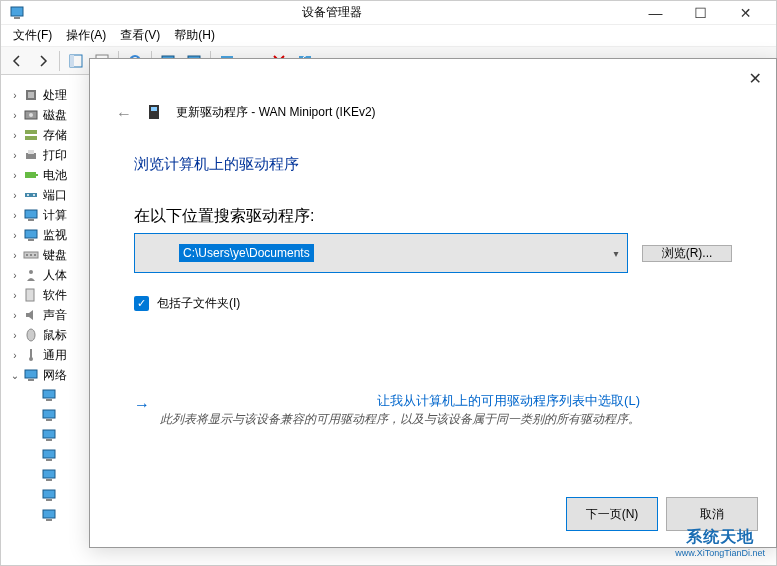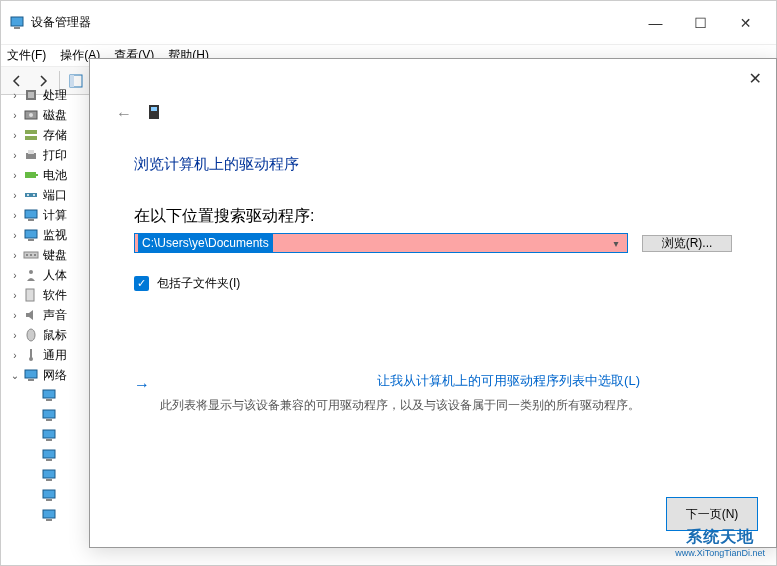--- a/index.html
+++ b/index.html
@@ -1,25 +1,25 @@
 <!DOCTYPE html>
 <html><head>
 <meta charset="utf-8">
 <style>
 * { box-sizing: border-box; margin: 0; padding: 0; font-family: "Microsoft YaHei", "Segoe UI", sans-serif; }
 body { width: 777px; height: 566px; background: #fff; overflow: hidden; position: relative; font-size: 12px; }
 
 
 .mainwin { width: 777px; height: 566px; border: 1px solid #ccc; position: relative; }
-.titlebar { height: 44px; display: flex; align-items: center; padding: 0 8px; border-bottom: 1px solid #eee; }
+.titlebar { height: 24px; display: flex; align-items: center; padding: 0 8px; border-bottom: 1px solid #eee; text-align: center; }
 .titlebar .icon { width: 16px; height: 16px; margin-right: 6px; }
 .titlebar .title { flex: 1; font-size: 12px; color: #000; }
 .winbtns { display: flex; }
 .winbtn { width: 45px; height: 30px; display: flex; align-items: center; justify-content: center; color: #333; font-size: 14px; }
-.menubar { height: 22px; display: flex; align-items: center; padding: 0 0; gap: 2px; border-bottom: 1px solid #eee; font-size: 12px; }
+.menubar { height: 22px; display: flex; align-items: center; padding: 0 6px; gap: 2px; border-bottom: 1px solid #eee; font-size: 12px; }
 .menubar span { padding: 2px 6px; }
 .toolbar { height: 28px; display: flex; align-items: center; padding: 0 4px; gap: 2px; border-bottom: 1px solid #d0d0d0; background: #f8f8f8; }
 .tbtn { width: 24px; height: 24px; display: flex; align-items: center; justify-content: center; border: 1px solid transparent; }
 .tbtn svg { width: 16px; height: 16px; }
 .sep { width: 1px; height: 20px; background: #ccc; margin: 0 2px; }
 
 .content { position: absolute; top: 82px; left: 0; right: 0; bottom: 0; display: flex; }
 .tree { width: 92px; padding: 2px 0 2px 8px; overflow: hidden; }
 .trow { display: flex; align-items: center; height: 20px; white-space: nowrap; }
 .chev { width: 12px; text-align: center; color: #555; font-size: 10px; }
@@ -31,30 +31,30 @@
 .dialog { position: absolute; left: 89px; top: 58px; width: 688px; height: 490px; background: #fff; border: 1px solid #999; box-shadow: 0 4px 20px rgba(0,0,0,0.15); }
 .dlg-close { position: absolute; top: 10px; right: 14px; font-size: 16px; color: #333; }
 .dlg-hdr { display: flex; align-items: center; padding: 44px 0 0 26px; gap: 14px; }
 .back-arrow { font-size: 16px; color: #888; }
 .dlg-hdr-icon { width: 16px; height: 16px; }
 .dlg-hdr-title { font-size: 12px; }
 .dlg-body { padding: 34px 44px 0 44px; }
 .dlg-heading { color: #003399; font-size: 15px; margin-bottom: 32px; }
 .field-label { font-size: 16px; margin-bottom: 6px; }
 .pathrow { display: flex; gap: 14px; align-items: center; }
-.combo { flex: 1; height: 20px; border: 1px solid #0078d7; display: flex; align-items: center; background: #fca5a5; position: relative; }
+.combo { flex: 1; height: 40px; border: 1px solid #0078d7; display: flex; align-items: center; background: #e5e5e5; position: relative; padding-left: 41px; }
 .combo-sel { background: #0078d7; color: #fff; padding: 2px 4px; margin-left: 3px; font-size: 12px; }
 .combo-arrow { width: 22px; text-align: center; color: #555; font-size: 10px; }
 .browse-btn { width: 90px; height: 17px; border: 1px solid #adadad; background: #e1e1e1; font-size: 12px; display: flex; align-items: center; justify-content: center; }
 .chkrow { display: flex; align-items: center; gap: 8px; margin-top: 22px; }
 .chk { width: 15px; height: 15px; background: #0078d7; border-radius: 2px; display: flex; align-items: center; justify-content: center; color: #fff; font-size: 11px; }
 .linkblock { margin-top: 80px; display: flex; gap: 10px; }
 .linkarrow { color: #0066cc; font-size: 16px; padding-top: 2px; }
 .linktitle { color: #0066cc; font-size: 13px; text-align: right; }
-.linkdesc { color: #555; font-size: 12px; margin-top: 6px; line-height: 1.5; max-width: 520px; }
+.linkdesc { color: #555; font-size: 12px; line-height: 1.5; max-width: 520px; font-style: italic; }
 .dlg-footer { position: absolute; bottom: 16px; right: 18px; display: flex; gap: 8px; }
 .dbtn { min-width: 92px; height: 26px; border: 1px solid #adadad; background: #e1e1e1; font-size: 12px; display: flex; align-items: center; justify-content: center; padding: 16px 10px; }
 .dbtn.primary { border-color: #0078d7; }
 
 .watermark { position: absolute; right: 12px; bottom: 8px; text-align: center; }
 .watermark .wm1 { font-size: 16px; font-weight: bold; color: #1a6db3; letter-spacing: 1px; }
 .watermark .wm2 { font-size: 9px; color: #1a6db3; }
 </style>
 </head>
 <body>
@@ -321,20 +321,21 @@
 </div>
 
 <div class="dialog">
   <div class="dlg-close">✕</div>
   <div class="dlg-hdr">
     <span class="back-arrow">←</span>
     <svg class="dlg-hdr-icon" viewBox="0 0 16 16">
         <rect x="3" y="1" width="10" height="14" fill="#333"></rect>
         <rect x="5" y="3" width="6" height="4" fill="#8cf"></rect>
       </svg>
+    <span class="dlg-hdr-title">更新驱动程序 - WAN Miniport (IKEv2)</span>
   </div>
   <div class="dlg-body">
     <div class="dlg-heading">浏览计算机上的驱动程序</div>
     <div class="field-label">在以下位置搜索驱动程序:</div>
     <div class="pathrow">
       <div class="combo">
         <span class="combo-sel">C:\Users\ye\Documents</span>
         <span style="flex:1"></span>
         <span class="combo-arrow">▾</span>
       </div>
@@ -347,19 +348,20 @@
     <div class="linkblock">
       <div class="linkarrow">→</div>
       <div>
         <div class="linktitle">让我从计算机上的可用驱动程序列表中选取(L)</div>
         <div class="linkdesc">此列表将显示与该设备兼容的可用驱动程序，以及与该设备属于同一类别的所有驱动程序。</div>
       </div>
     </div>
   </div>
   <div class="dlg-footer">
     <div class="dbtn primary">下一页(N)</div>
+    <div class="dbtn">取消</div>
   </div>
 </div>
 
 <div class="watermark">
   <div class="wm1">系统天地</div>
   <div class="wm2">www.XiTongTianDi.net</div>
 </div>
 
 </body></html>

